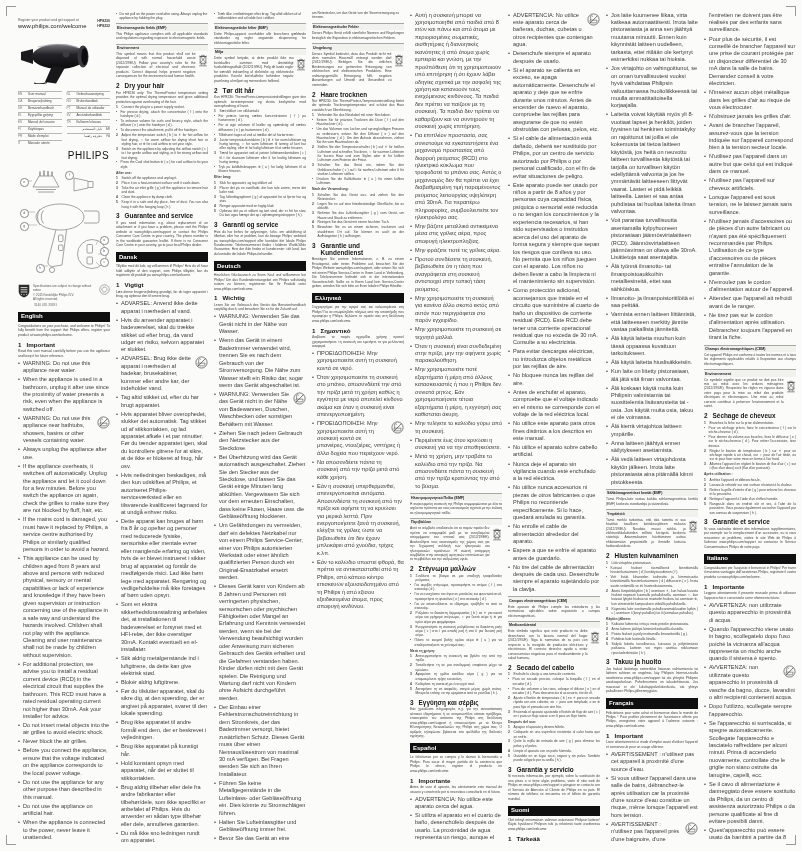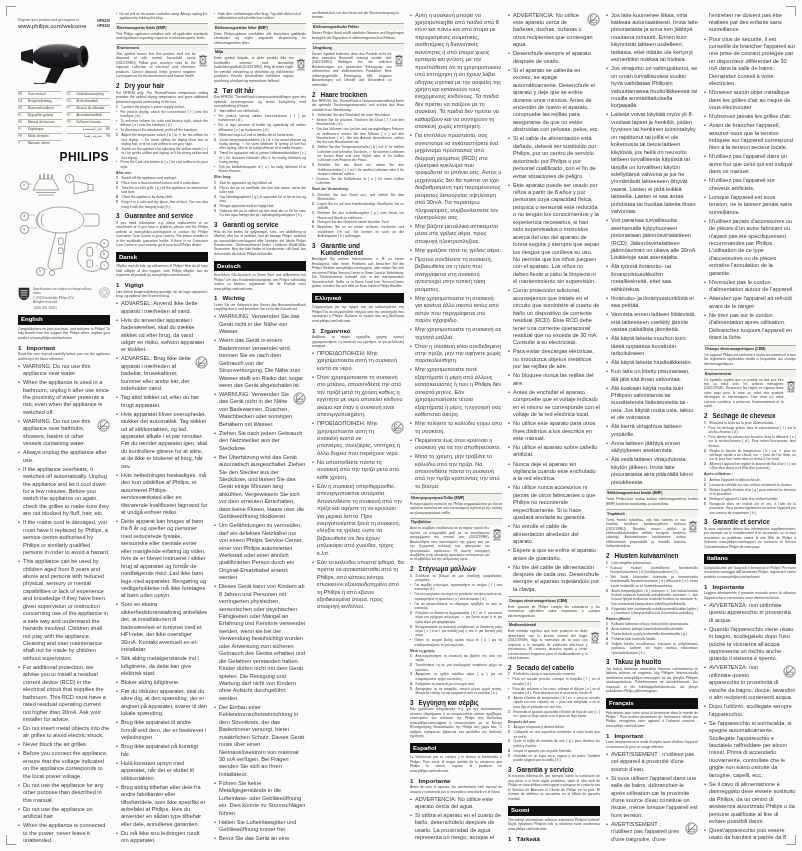--- a/index.html
+++ b/index.html
@@ -22,21 +22,21 @@
   .reg{font-size:3.4px;line-height:1.3;color:#555;}
   .url{font-size:5.9px;line-height:1.2;color:#222;margin-top:.5px;}
   .models{position:absolute;right:0;top:1px;text-align:right;font-size:3.5px;font-weight:bold;line-height:1.45;color:#333;}
   .photo{margin:3px 0 2px;}
   .lang-table{display:flex;gap:5px;margin-top:3px;}
   .ltcol{flex:1;}
   .lrow{display:flex;gap:2px;border-top:0.5px solid #b9b9b4;padding:1.1px 0 1px;font-size:3.15px;line-height:1.25;color:#444;}
   .lcode{flex:0 0 8px;color:#777;}
   .lrow.rtl .llabel{flex:1;text-align:right;direction:rtl;}
   .lrow.rtl .lcode{text-align:right;flex:0 0 6px;}
-  .philips{font-size:12px;font-weight:bold;letter-spacing:.4px;text-align:right;color:#111;margin:3px 1px 4px 0;}
+  .philips{font-size:10px;font-weight:normal;letter-spacing:.4px;text-align:right;color:#111;margin:3px 1px 4px 0;}
   .figure{position:relative;margin-top:1px;}
   .callout{position:absolute;width:6.5px;height:6.5px;border:0.6px solid #8a8a8a;border-radius:50%;
     font-size:3.4px;line-height:6.4px;text-align:center;color:#555;background:#fff;}
   .cr-row{display:flex;gap:3px;align-items:flex-start;margin-top:3px;}
   .cr-text{flex:1;font-size:3px;line-height:1.4;color:#555;}
   .leaflet{font-size:3.2px;color:#666;margin:2px 0 0 16px;}
 
   
   .lang-bar{background:#101010;color:#fff;font-weight:bold;font-size:6px;line-height:1.1;
     padding:1.8px 3px 2px;margin:4.5px 0 2px;}

